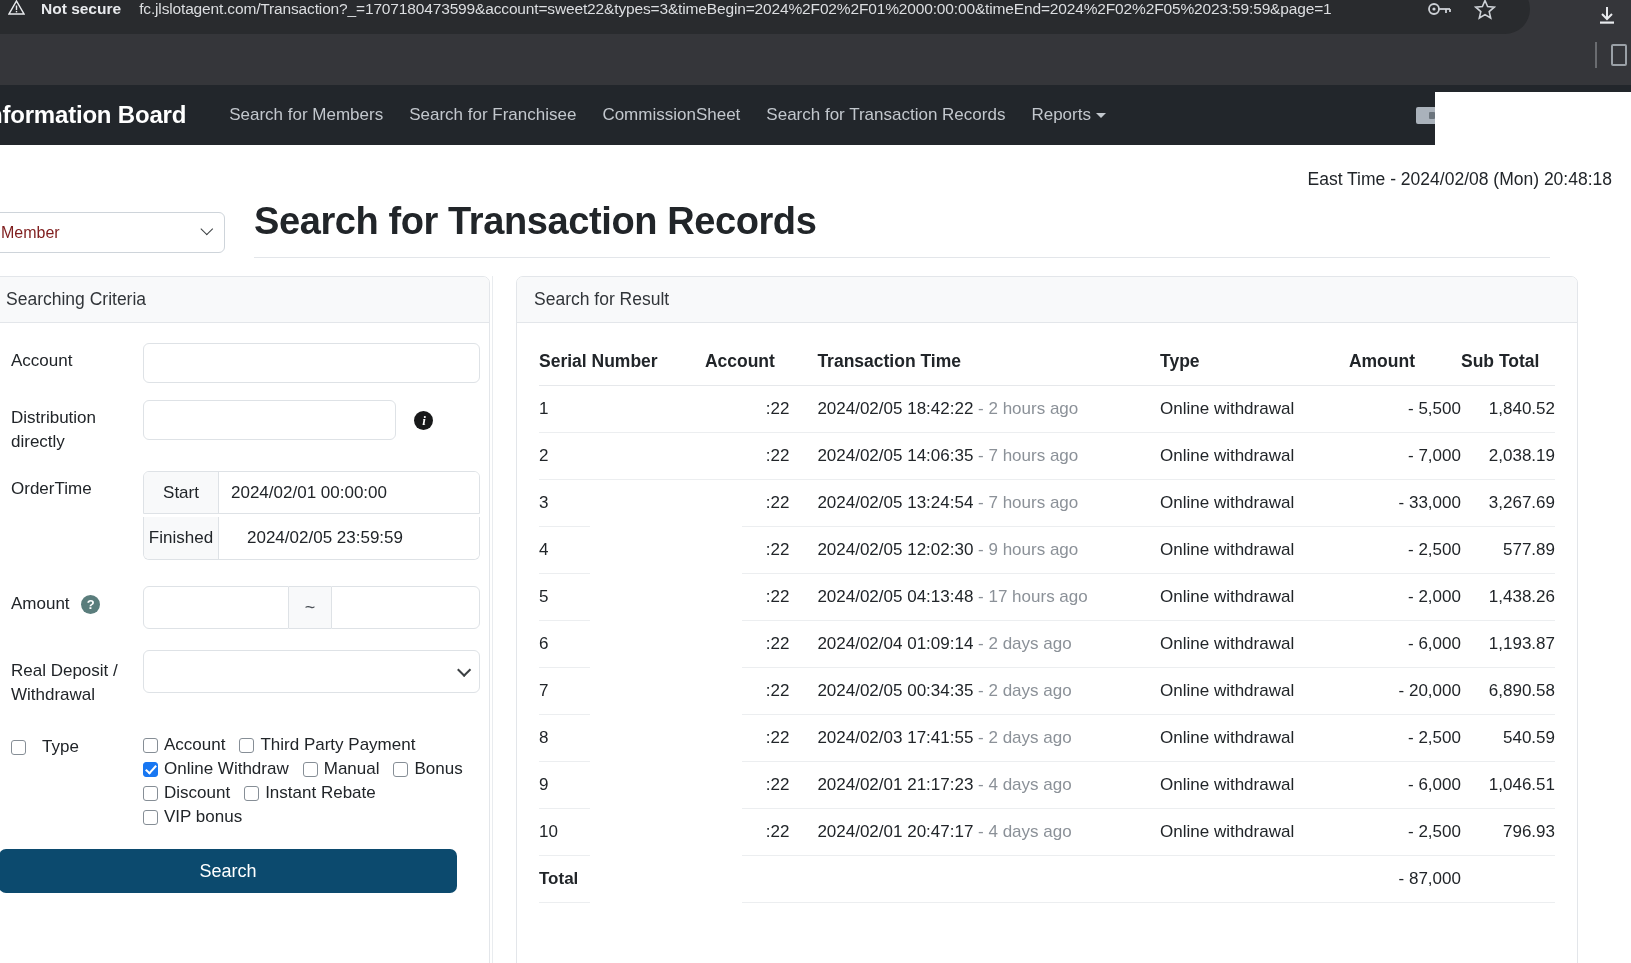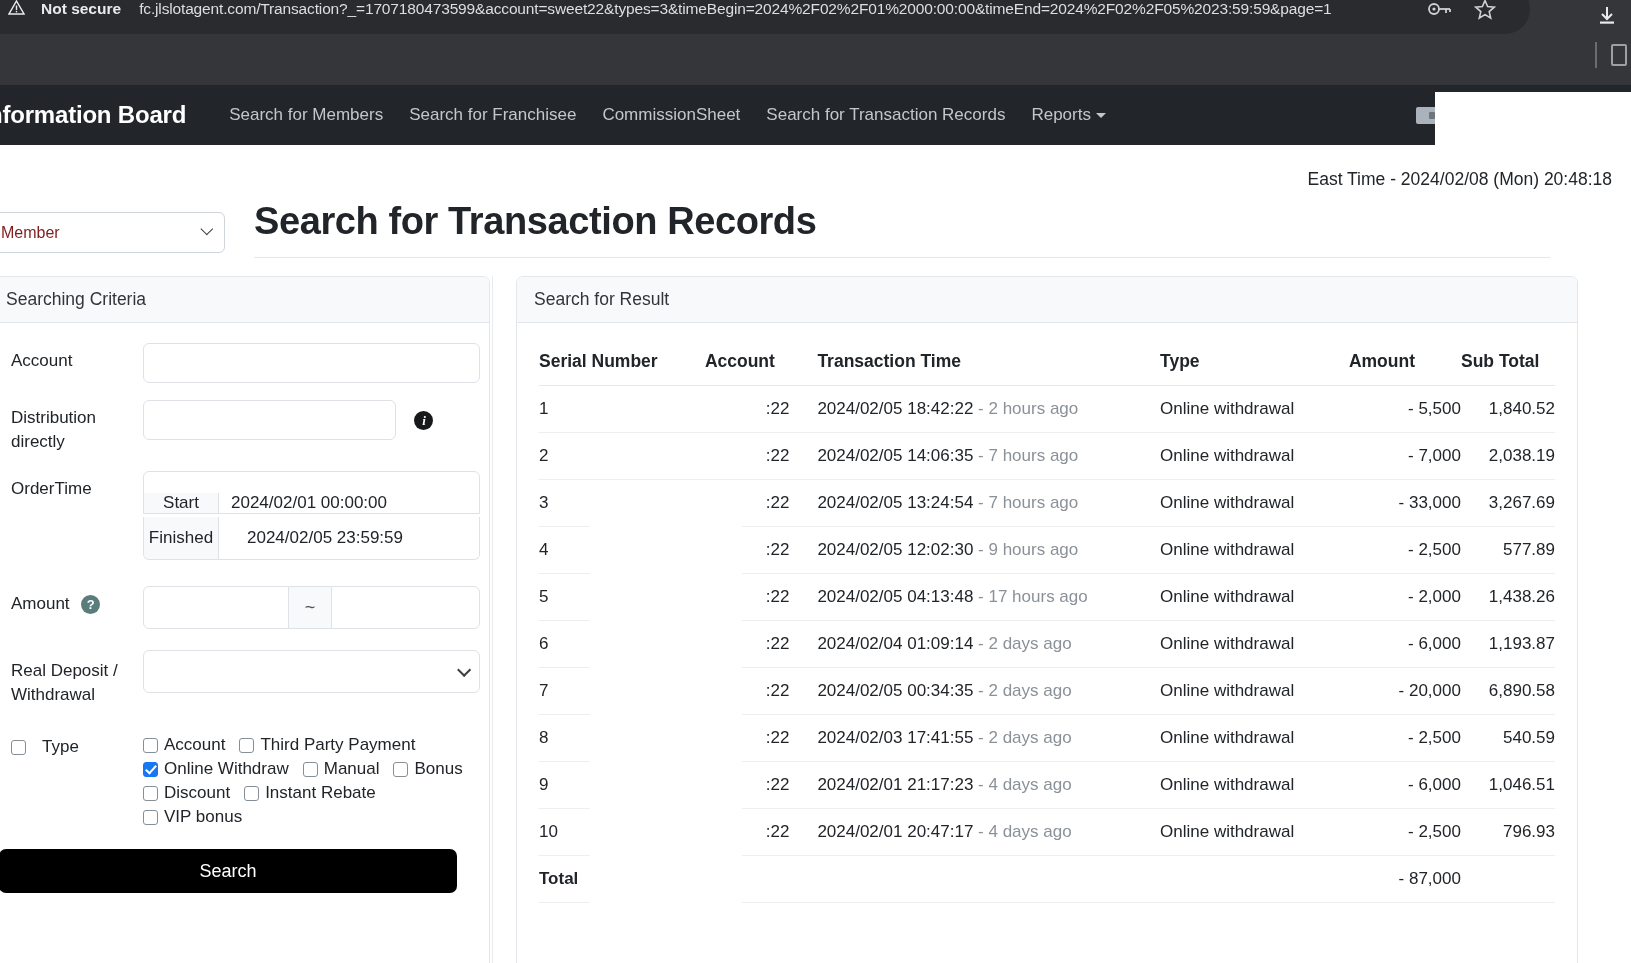--- a/index.html
+++ b/index.html
@@ -171,21 +171,21 @@
     background: #5a7d7c; color: #fff; font-size: 13px; font-weight: bold;
     margin-left: 7px; vertical-align: middle;
   }
 
   .dt-group {
     display: flex; width: 337px; height: 43px;
     border: 1px solid #dee2e6; border-radius: 6px; overflow: hidden;
     margin-bottom: 3px;
   }
   .dt-group.second { border-top: none; border-radius: 0 0 6px 6px; gap: 16px; }
-  .dt-group.first { border-radius: 6px 6px 0 0; align-items: flex-end; }
+  .dt-group.first { border-radius: 6px 6px 0 0; }
   .dt-addon {
     width: 75px; background: #f8f9fa; border-right: 1px solid #dee2e6;
     display: flex; align-items: center; justify-content: center;
     font-size: 17px; color: #212529;
   }
   .dt-val {
     flex: 1; display: flex; align-items: center; padding-left: 12px;
     font-size: 17px; color: #212529; background: #fff; cursor: text;
   }
 
@@ -232,21 +232,21 @@
   .cbline { display: flex; flex-wrap: wrap; align-items: center; gap: 0; }
   .cbitem {
     display: inline-flex; align-items: center; font-size: 17px; color: #212529;
     margin-right: 14px; white-space: nowrap; cursor: pointer; line-height: 24px;
   }
   .cbwrap { width: 337px; }
 
   .search-btn {
     position: absolute; left: 10px; top: 572px;
     width: 458px; height: 44px;
-    background: #000000; border: none; border-radius: 7px;
+    background: #0c4a6e; border: none; border-radius: 7px;
     color: #fff; font-size: 18px; cursor: pointer;
     font-family: "Liberation Sans", sans-serif;
   }
 
   
   .right-card { left: 516px; top: 131px; width: 1062px; height: 762px; }
   .tbl-wrap { padding: 0 22px; }
   table.results { width: 100%; border-collapse: collapse; }
   table.results th {
     text-align: left; font-size: 17.5px; font-weight: bold; color: #212529;

